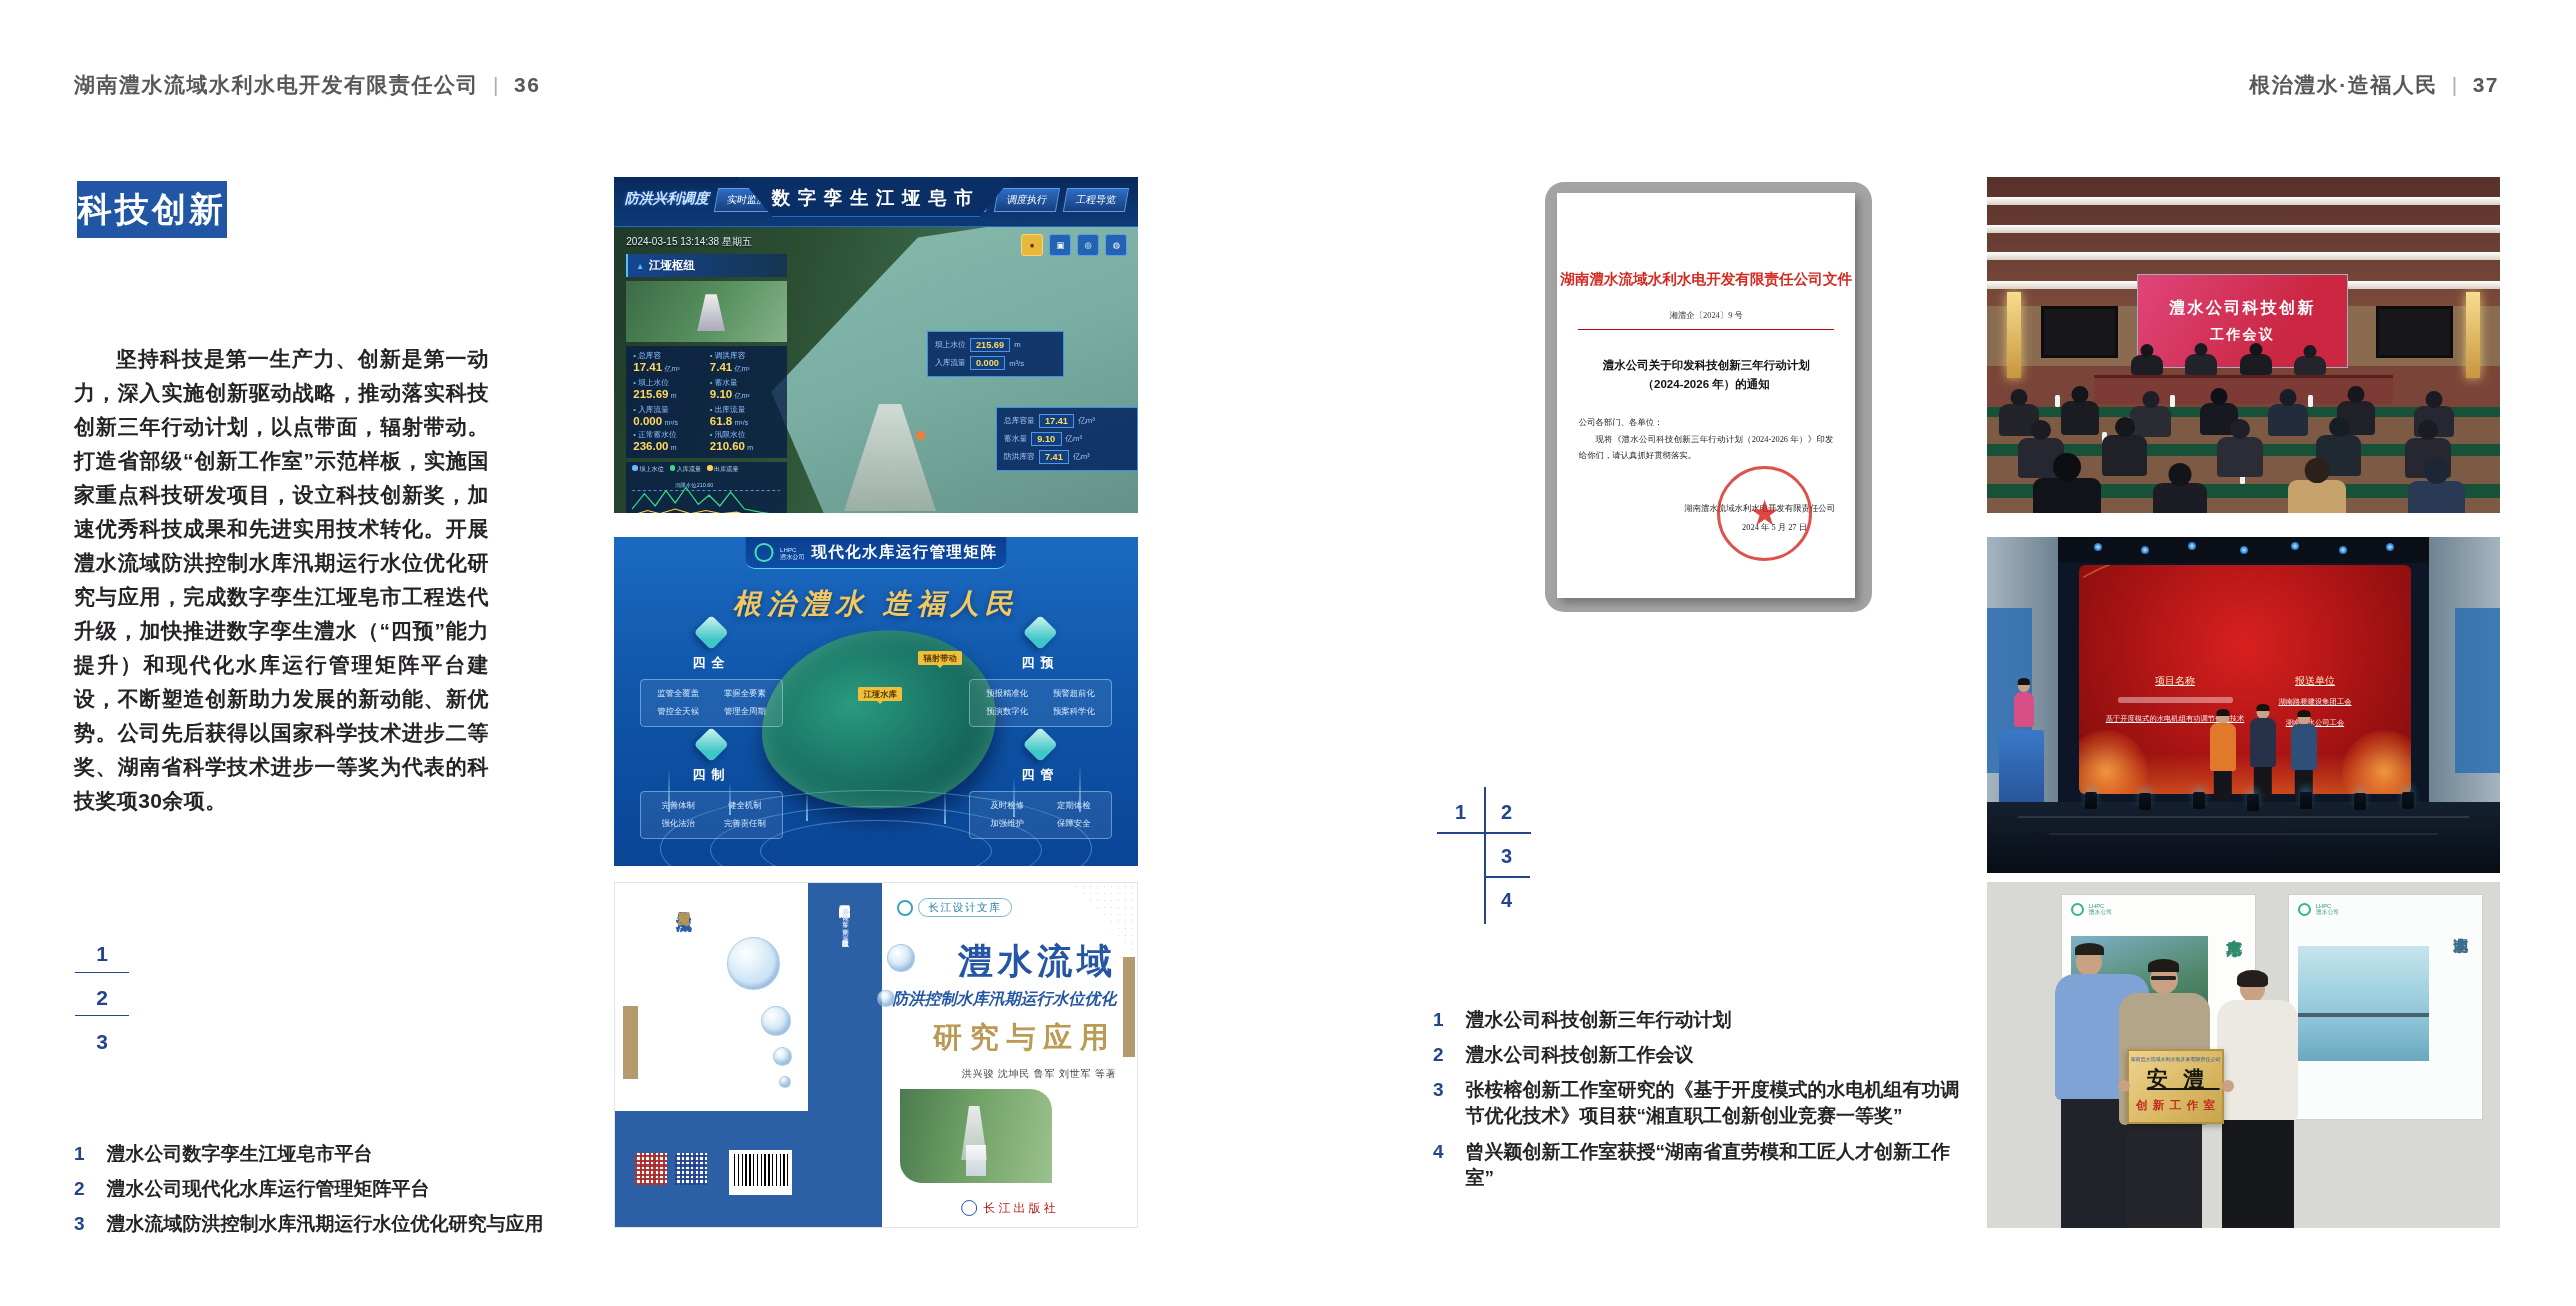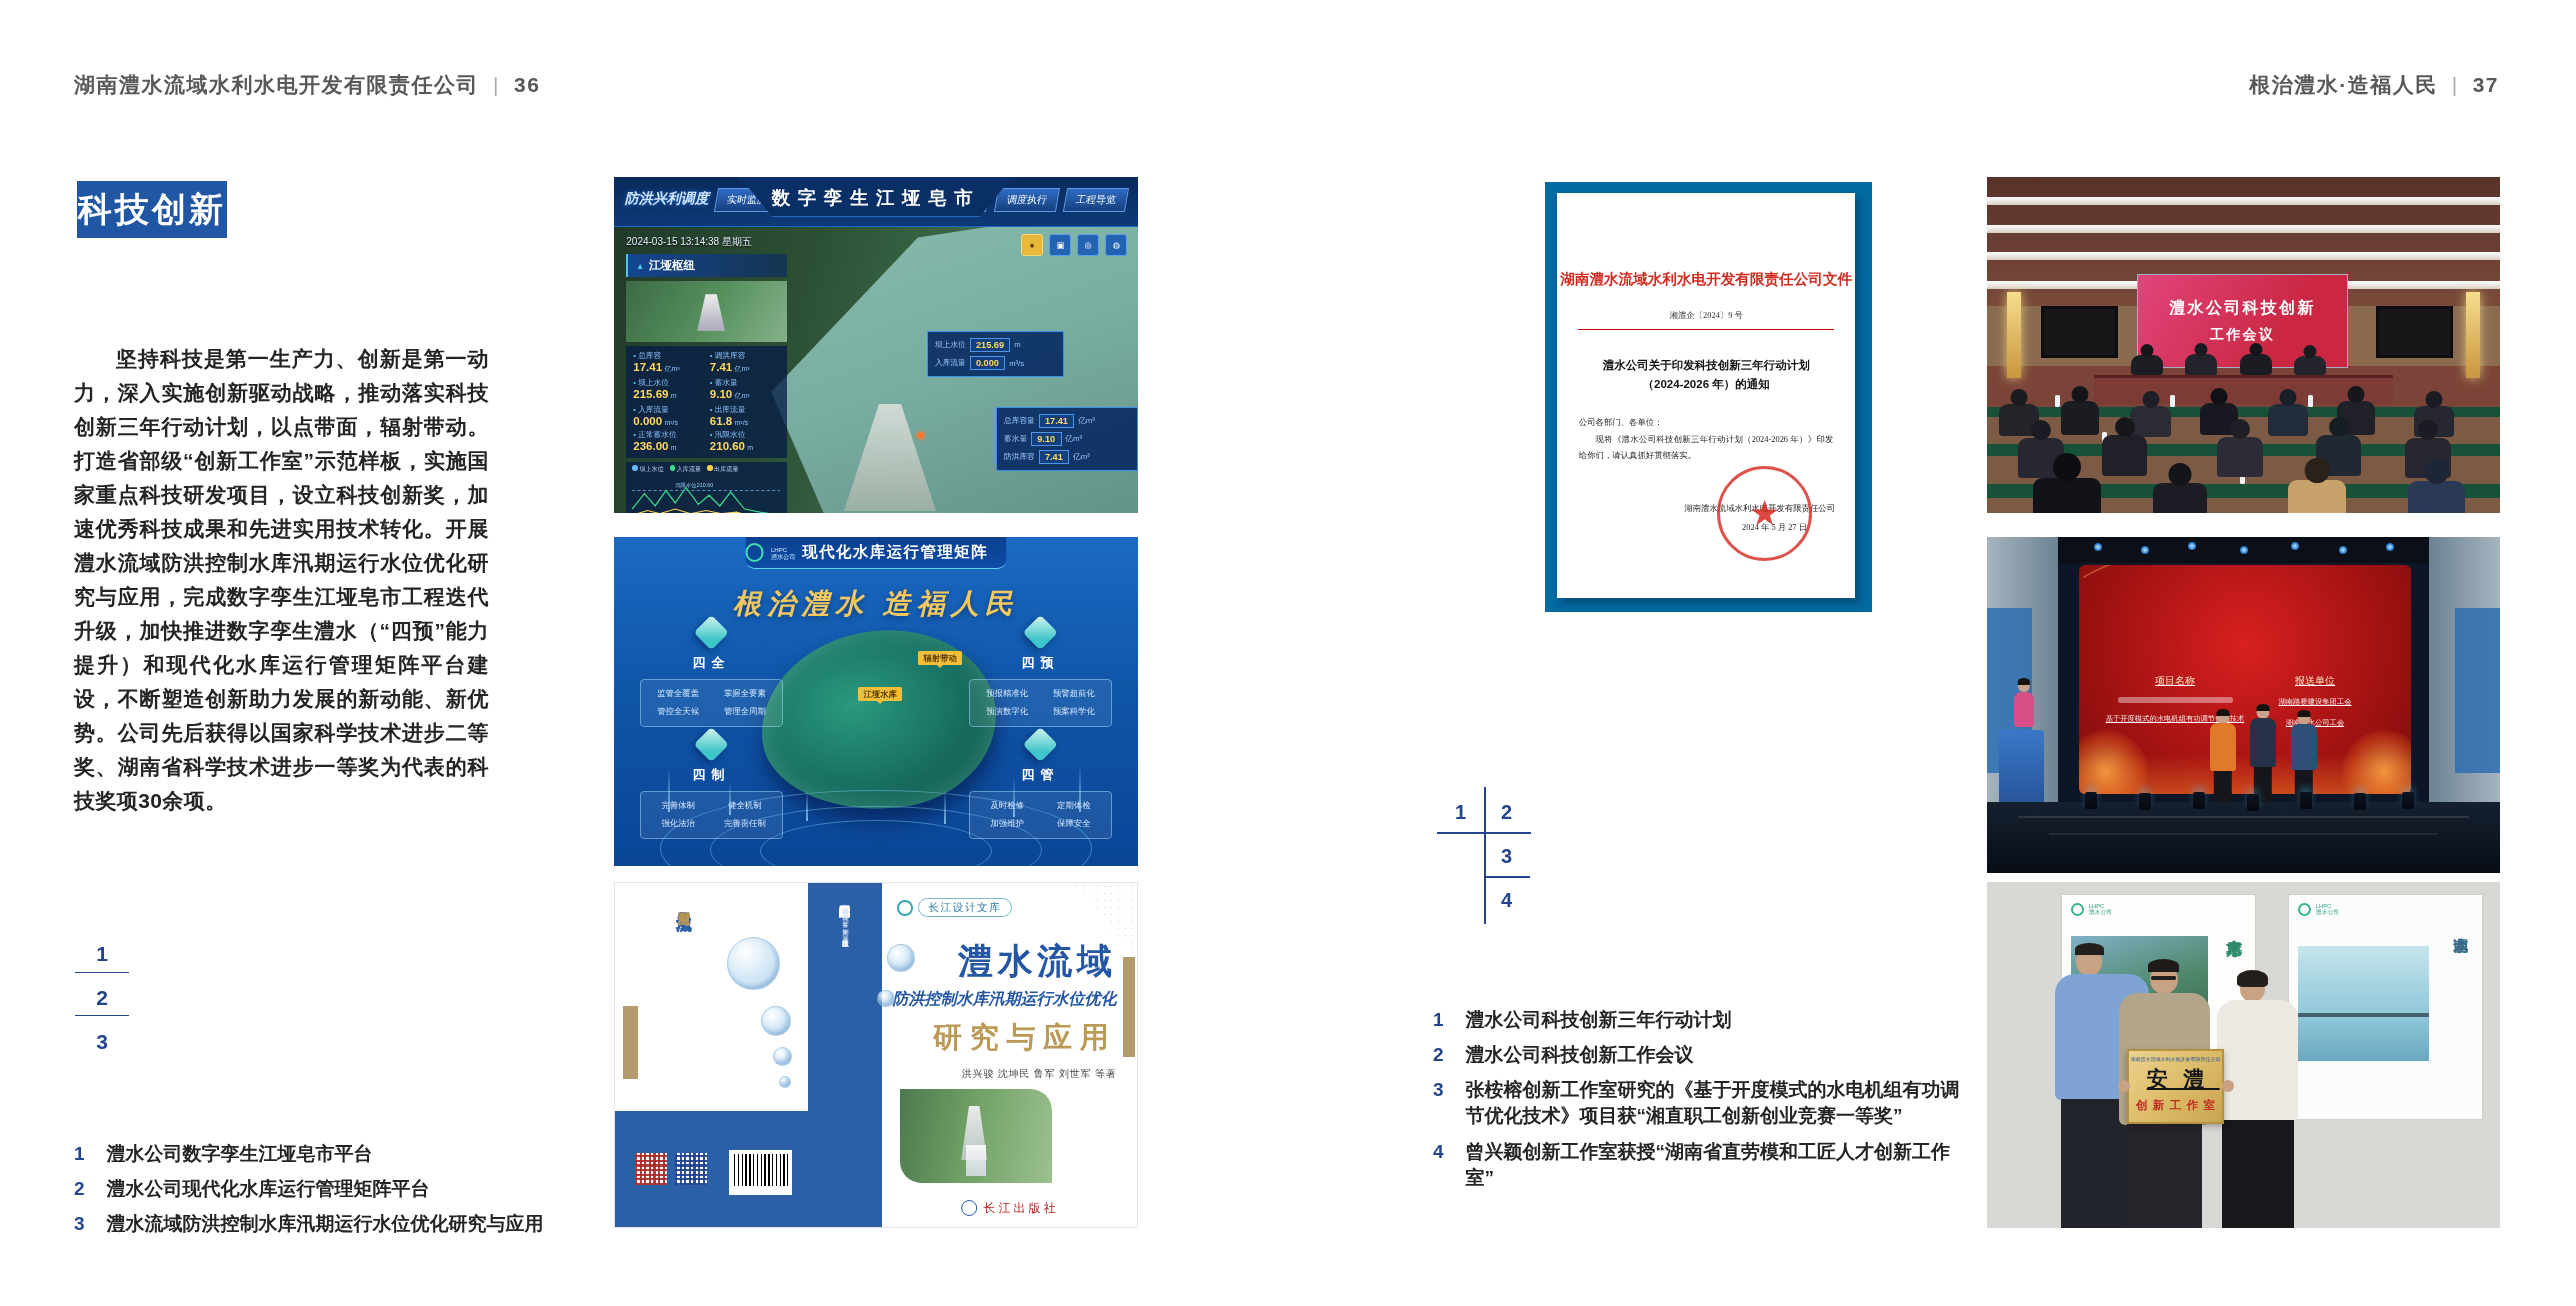--- a/index.html
+++ b/index.html
@@ -57,21 +57,21 @@
   .t-leg i{display:inline-block;width:5.4px;height:5.4px;border-radius:50%;margin-right:1.5px;}
   .t-pop{position:absolute;background:rgba(10,45,100,.92);border:0.8px solid #3f8fe8;padding:6.1px 7px;}
   .p-row{display:flex;align-items:center;gap:3.8px;font-size:7.7px;color:#9fc6ff;margin-bottom:4.6px;white-space:nowrap;}
   .p-row:last-child{margin-bottom:0;}
   .chip{background:#12407f;border:0.8px solid #4f95ec;color:#ffd95e;font-weight:bold;font-size:9.2px;padding:0.8px 5.4px;}
   .f1-worker{position:absolute;left:303px;top:255px;width:7px;height:7px;border-radius:50%;background:#ff7a2f;box-shadow:0 0 4.6px #ff7a2f;}
   
   .f2{background:linear-gradient(180deg,#1b6ac2 0%,#0f55a8 48%,#0a4596 100%);}
   .m-hd{position:absolute;left:50%;top:0;transform:translateX(-50%);width:261px;height:31px;
         background:linear-gradient(#0b3f8e,#0d4da6);border-bottom:1.5px solid #5fd3f0;border-radius:0 0 9.2px 9.2px;
-        display:flex;align-items:center;gap:7px;}
+        display:flex;align-items:center;justify-content:center;gap:7px;}
   .m-logo{width:18.4px;height:18.4px;border-radius:50%;border:2.3px solid #46e0b0;box-sizing:border-box;}
   .m-logot{font-size:6.1px;line-height:7px;color:#cfeaff;text-align:left;}
   .m-title{color:#fff;font-weight:bold;font-size:15.4px;letter-spacing:1.5px;white-space:nowrap;}
   .m-slogan{position:absolute;left:50%;top:48px;transform:translateX(-50%);font-family:"Liberation Serif","DejaVu Serif",serif;
             font-weight:bold;font-style:italic;font-size:28px;color:#f3c95f;letter-spacing:6.1px;white-space:nowrap;
             text-shadow:0 2.3px 6.1px rgba(0,0,30,.4);}
   .m-map{position:absolute;left:147px;top:94px;width:235px;height:178px;transform:rotate(-6deg);
          background:radial-gradient(ellipse at 40% 40%,#2a9a7e,#15685c 62%,#0d4f47);
          border-radius:52% 48% 45% 55% / 55% 50% 50% 45%;
          box-shadow:0 12.3px 20px rgba(0,0,30,.45), inset 0 0 26px rgba(160,255,220,.28);}
@@ -96,21 +96,21 @@
         background:radial-gradient(circle at 35% 30%,rgba(255,255,255,.95),rgba(170,210,238,.55) 55%,rgba(100,155,205,.35));
         box-shadow:inset -2.3px -3.1px 4.6px rgba(70,130,190,.4);}
   .qr{position:absolute;width:32px;height:32px;background-color:#fff;
       background-image:repeating-linear-gradient(0deg,rgba(28,63,143,.9) 0 2.3px,transparent 2.3px 4.6px),
                        repeating-linear-gradient(90deg,rgba(28,63,143,.9) 0 2.3px,transparent 2.3px 4.6px);}
   .qr.red{background-image:repeating-linear-gradient(0deg,rgba(170,40,40,.9) 0 2.3px,transparent 2.3px 4.6px),
                            repeating-linear-gradient(90deg,rgba(170,40,40,.9) 0 2.3px,transparent 2.3px 4.6px);}
   .barcode{position:absolute;background:#fff;padding:3.8px 4.6px 9.2px;}
   .barcode .bars{width:54px;height:32px;background:repeating-linear-gradient(90deg,#000 0 1.5px,#fff 1.5px 3.8px);}
   
-  .doc{background:#0369a1;}
+  .doc{background:#a3a3a3;border-radius:19px;}
   .docpage{position:absolute;left:12.3px;top:10.7px;right:17px;bottom:14px;background:#fff;box-shadow:3.8px 4.6px 7.7px rgba(0,0,0,.28);}
   .d-head{margin-top:77px;text-align:center;color:#d42a20;font-weight:bold;font-size:14.6px;white-space:nowrap;}
   .d-no{margin-top:21.5px;text-align:center;font-size:8.4px;color:#333;font-family:"Liberation Serif","DejaVu Serif",serif;}
   .d-rule{width:86%;margin:7.7px auto 0;border:0;border-top:1.5px solid #c40000;}
   .d-title{margin:26px auto 0;width:82%;text-align:center;font-size:11.5px;font-weight:bold;color:#111;line-height:19px;}
   .d-sal{margin:23px 0 0 21.5px;font-size:8.4px;color:#222;font-family:"Liberation Serif","DejaVu Serif",serif;}
   .d-body{margin:4.6px 21.5px 0;text-indent:2em;font-size:8.4px;line-height:15.4px;color:#222;text-align:justify;
           font-family:"Liberation Serif","DejaVu Serif",serif;}
   .d-sign{margin-top:40px;text-align:right;padding-right:20px;font-size:8.4px;color:#222;font-family:"Liberation Serif","DejaVu Serif",serif;}
   .d-date{margin-top:7.7px;text-align:right;padding-right:48px;font-size:8.4px;color:#222;font-family:"Liberation Serif","DejaVu Serif",serif;}

